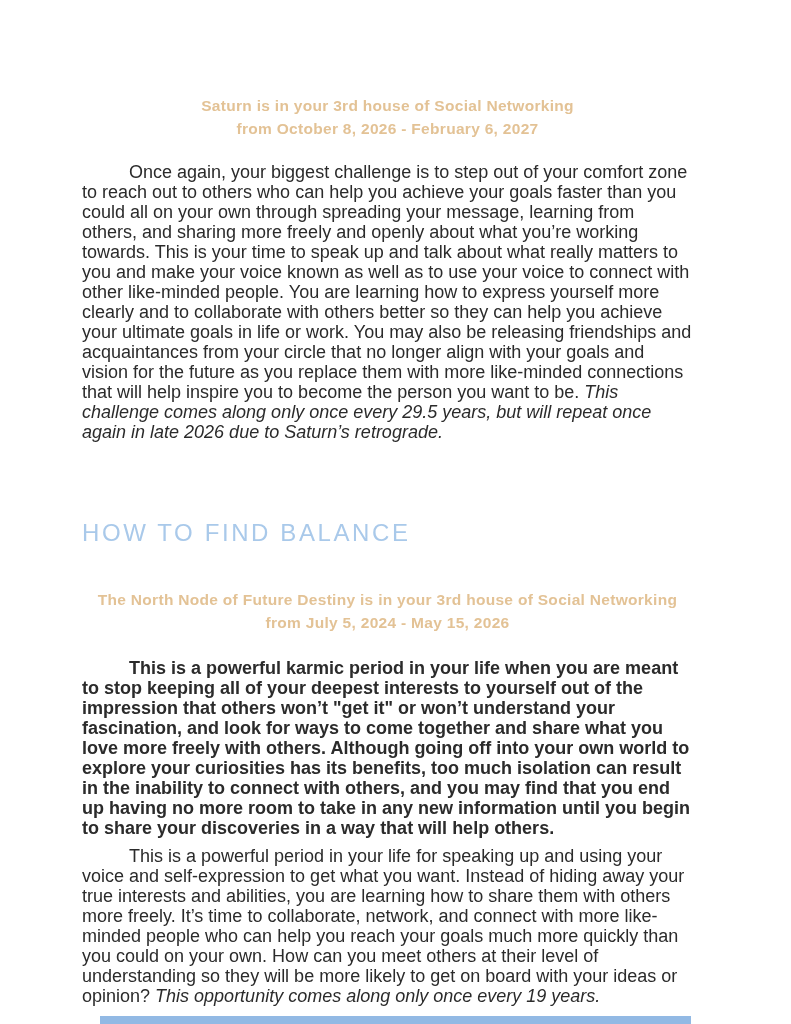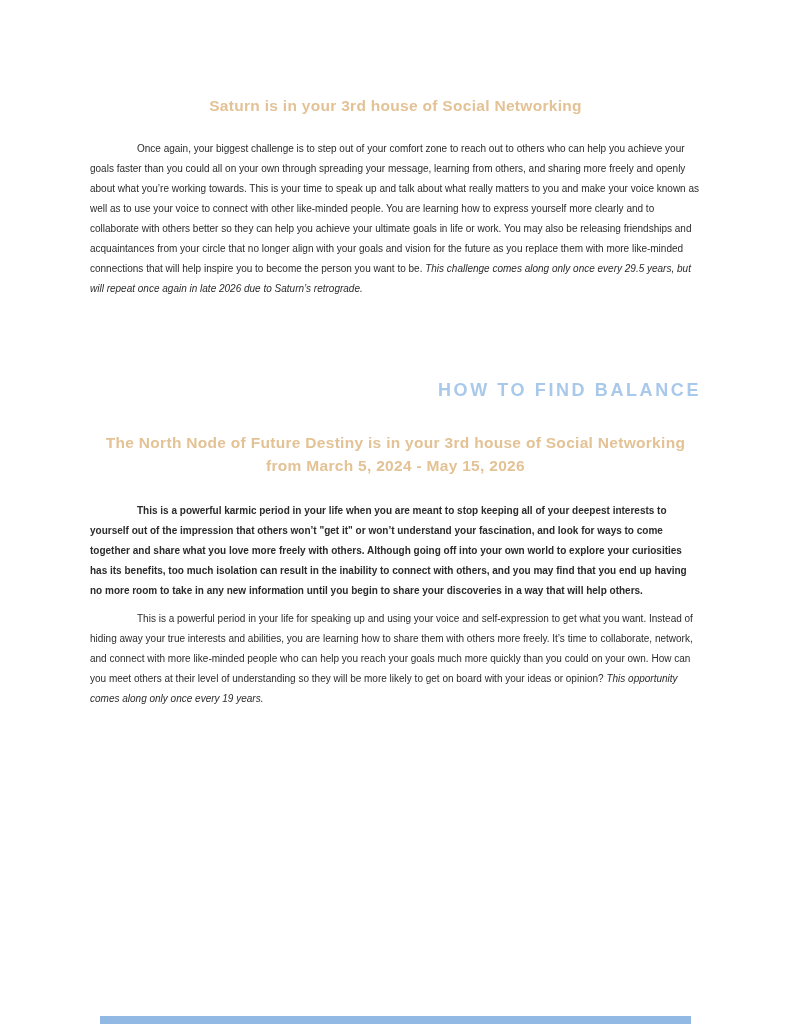--- a/index.html
+++ b/index.html
@@ -6,48 +6,48 @@
   .page {
     position: relative;
     width: 791px;
     height: 1024px;
     background: #ffffff;
     overflow: hidden;
     font-family: "Liberation Sans", sans-serif;
   }
   .content {
     position: absolute;
-    left: 90px;
+    left: 82px;
     top: 0;
     width: 611px;
     padding-top: 94px;
   }
   .tan-heading {
     margin: 0;
     font-size: 15.5px;
     font-weight: 700;
     line-height: 23px;
     letter-spacing: 0.3px;
     text-align: center;
     color: var(--heading-tan, #e3c295);
   }
   .tan-heading .hline { display: block; }
-  .tan-heading.second { margin-top: 32px; }
+  .tan-heading.second { margin-top: 46px; }
   .blue-title {
     margin: 82px 0 0 0;
-    font-size: 18px;
-    font-weight: 700;
+    font-size: 24px;
+    font-weight: 400;
     line-height: 18px;
     letter-spacing: 2.6px;
-    text-align: right;
+    text-align: left;
     color: var(--title-blue, #a9c9ea);
   }
   .body-para {
     margin: 22px 0 0 0;
-    font-size: 10px;
+    font-size: 18px;
     line-height: 20px;
     color: var(--body-text, #2b2b2b);
     text-indent: 47px;
     text-align: left;
   }
   .body-para.mid { margin-top: 24px; font-weight: bold; }
   .body-para.flush { margin-top: 8px; }
   .body-para em { font-style: italic; }
   .footer-bar {
     position: absolute;
@@ -59,29 +59,30 @@
   }
 </style>
 </head>
 <body>
 
 <div class="page">
   <div class="content">
 
     <h2 class="tan-heading">
       <span class="hline">Saturn is in your 3rd house of Social Networking</span>
+      <span class="hline">from October 8, 2026 - February 6, 2027</span>
     </h2>
 
     <p class="body-para"><span>Once again, your biggest challenge is to step out of your comfort zone to reach out to others who can help you achieve your goals faster than you could all on your own through spreading your message, learning from others, and sharing more freely and openly about what you’re working towards. This is your time to speak up and talk about what really matters to you and make your voice known as well as to use your voice to connect with other like-minded people. You are learning how to express yourself more clearly and to collaborate with others better so they can help you achieve your ultimate goals in life or work. You may also be releasing friendships and acquaintances from your circle that no longer align with your goals and vision for the future as you replace them with more like-minded connections that will help inspire you to become the person you want to be. </span><em>This challenge comes along only once every 29.5 years, but will repeat once again in late 2026 due to Saturn’s retrograde.</em></p>
 
     <h1 class="blue-title">HOW TO FIND BALANCE</h1>
 
     <h2 class="tan-heading second">
       <span class="hline">The North Node of Future Destiny is in your 3rd house of Social Networking</span>
-      <span class="hline">from March 5, 2024 - May 15, 2026</span>
+      <span class="hline">from July 5, 2024 - May 15, 2026</span>
     </h2>
 
     <p class="body-para mid"><span>This is a powerful karmic period in your life when you are meant to stop keeping all of your deepest interests to yourself out of the impression that others won’t "get it" or won’t understand your fascination, and look for ways to come together and share what you love more freely with others. Although going off into your own world to explore your curiosities has its benefits, too much isolation can result in the inability to connect with others, and you may find that you end up having no more room to take in any new information until you begin to share your discoveries in a way that will help others.</span></p>
 
     <p class="body-para flush"><span>This is a powerful period in your life for speaking up and using your voice and self-expression to get what you want. Instead of hiding away your true interests and abilities, you are learning how to share them with others more freely. It’s time to collaborate, network, and connect with more like-minded people who can help you reach your goals much more quickly than you could on your own. How can you meet others at their level of understanding so they will be more likely to get on board with your ideas or opinion? </span><em>This opportunity comes along only once every 19 years.</em></p>
 
   </div>
 
   <div class="footer-bar"></div>
 </div>

